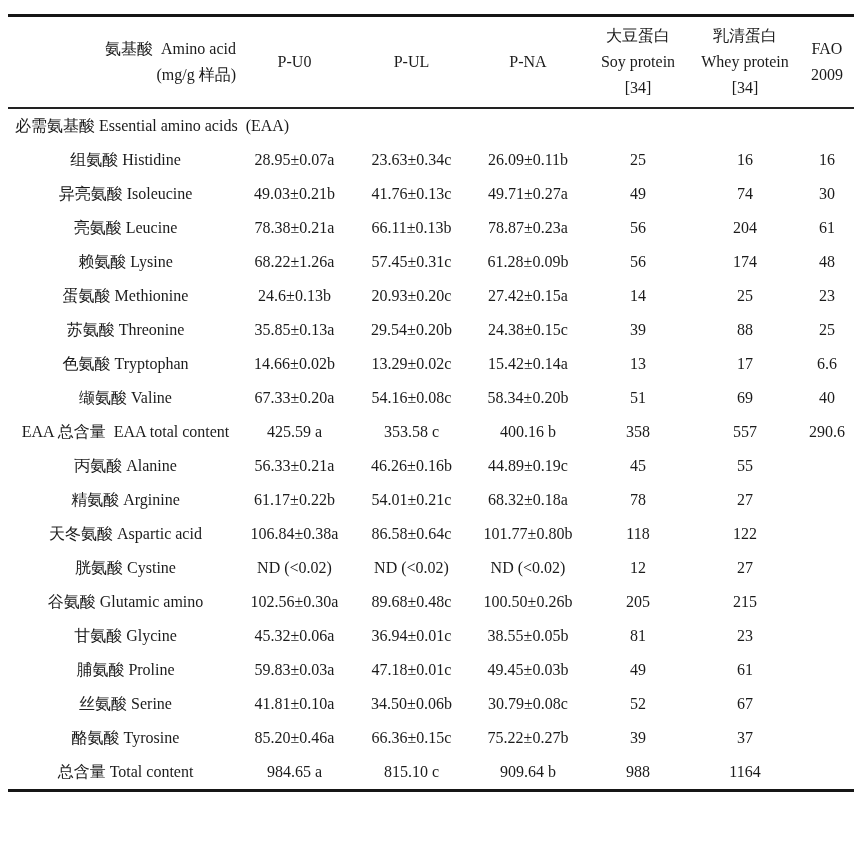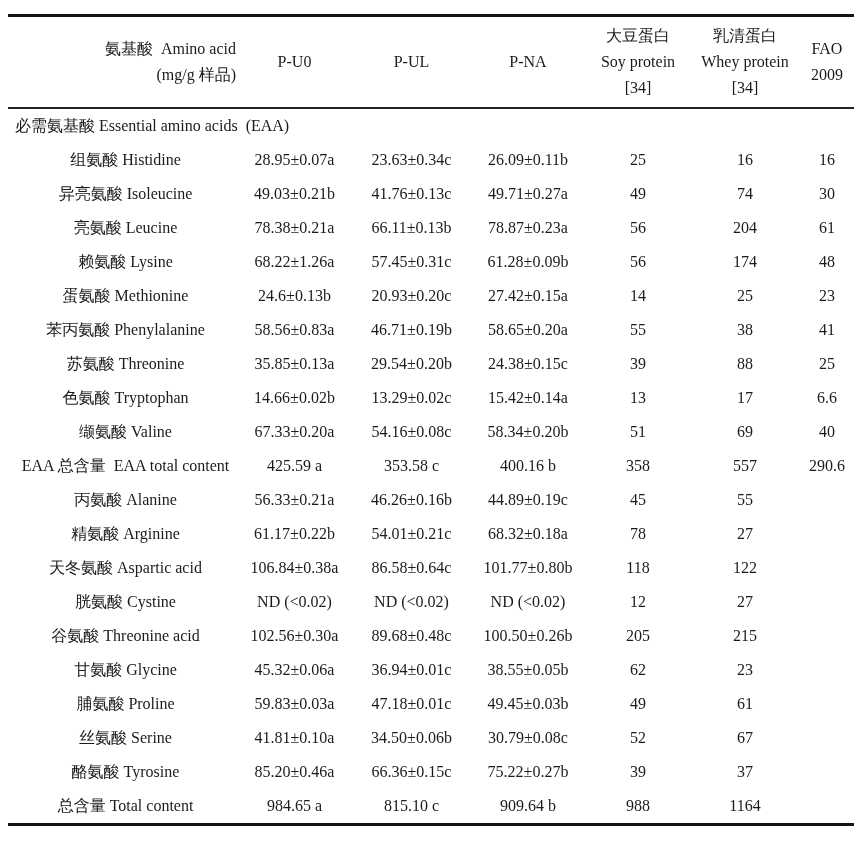--- a/index.html
+++ b/index.html
@@ -129,29 +129,20 @@
         <tr>
           <td class="name-cell">蛋氨酸 Methionine</td>
           <td class="num-cell">24.6±0.13b</td>
           <td class="num-cell">20.93±0.20c</td>
           <td class="num-cell">27.42±0.15a</td>
           <td class="num-cell">14</td>
           <td class="num-cell">25</td>
           <td class="num-cell">23</td>
         </tr>
         <tr>
-          <td class="name-cell">苯丙氨酸 Phenylalanine</td>
-          <td class="num-cell">58.56±0.83a</td>
-          <td class="num-cell">46.71±0.19b</td>
-          <td class="num-cell">58.65±0.20a</td>
-          <td class="num-cell">55</td>
-          <td class="num-cell">38</td>
-          <td class="num-cell">41</td>
-        </tr>
-        <tr>
           <td class="name-cell">苏氨酸 Threonine</td>
           <td class="num-cell">35.85±0.13a</td>
           <td class="num-cell">29.54±0.20b</td>
           <td class="num-cell">24.38±0.15c</td>
           <td class="num-cell">39</td>
           <td class="num-cell">88</td>
           <td class="num-cell">25</td>
         </tr>
         <tr>
           <td class="name-cell">色氨酸 Tryptophan</td>
@@ -210,34 +201,34 @@
         <tr>
           <td class="name-cell">胱氨酸 Cystine</td>
           <td class="num-cell">ND (&lt;0.02)</td>
           <td class="num-cell">ND (&lt;0.02)</td>
           <td class="num-cell">ND (&lt;0.02)</td>
           <td class="num-cell">12</td>
           <td class="num-cell">27</td>
           <td class="num-cell"></td>
         </tr>
         <tr>
-          <td class="name-cell">谷氨酸 Threonine acid</td>
+          <td class="name-cell">谷氨酸 Glutamic amino</td>
           <td class="num-cell">102.56±0.30a</td>
           <td class="num-cell">89.68±0.48c</td>
           <td class="num-cell">100.50±0.26b</td>
           <td class="num-cell">205</td>
           <td class="num-cell">215</td>
           <td class="num-cell"></td>
         </tr>
         <tr>
           <td class="name-cell">甘氨酸 Glycine</td>
           <td class="num-cell">45.32±0.06a</td>
           <td class="num-cell">36.94±0.01c</td>
           <td class="num-cell">38.55±0.05b</td>
-          <td class="num-cell">62</td>
+          <td class="num-cell">81</td>
           <td class="num-cell">23</td>
           <td class="num-cell"></td>
         </tr>
         <tr>
           <td class="name-cell">脯氨酸 Proline</td>
           <td class="num-cell">59.83±0.03a</td>
           <td class="num-cell">47.18±0.01c</td>
           <td class="num-cell">49.45±0.03b</td>
           <td class="num-cell">49</td>
           <td class="num-cell">61</td>

